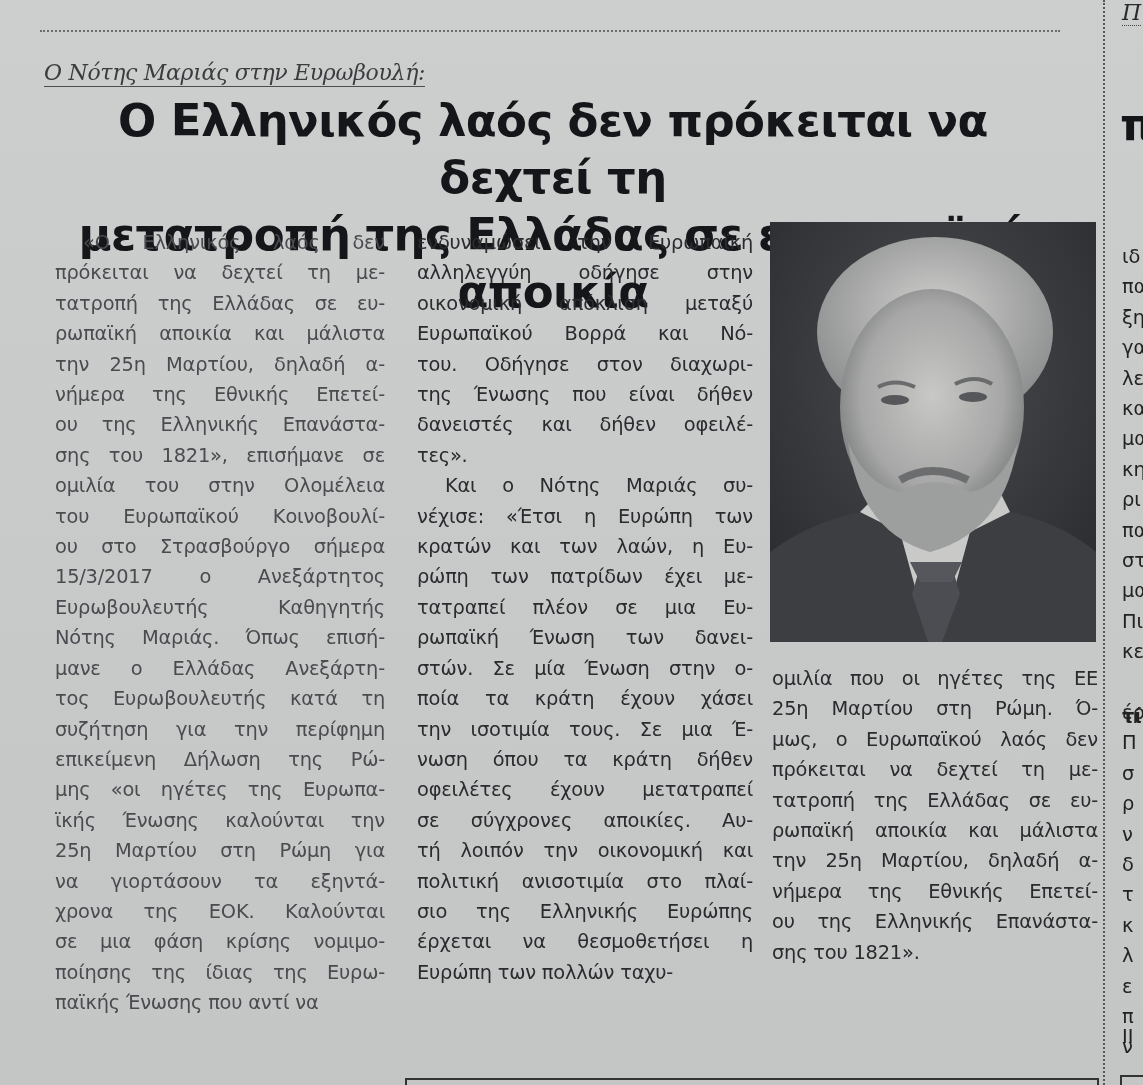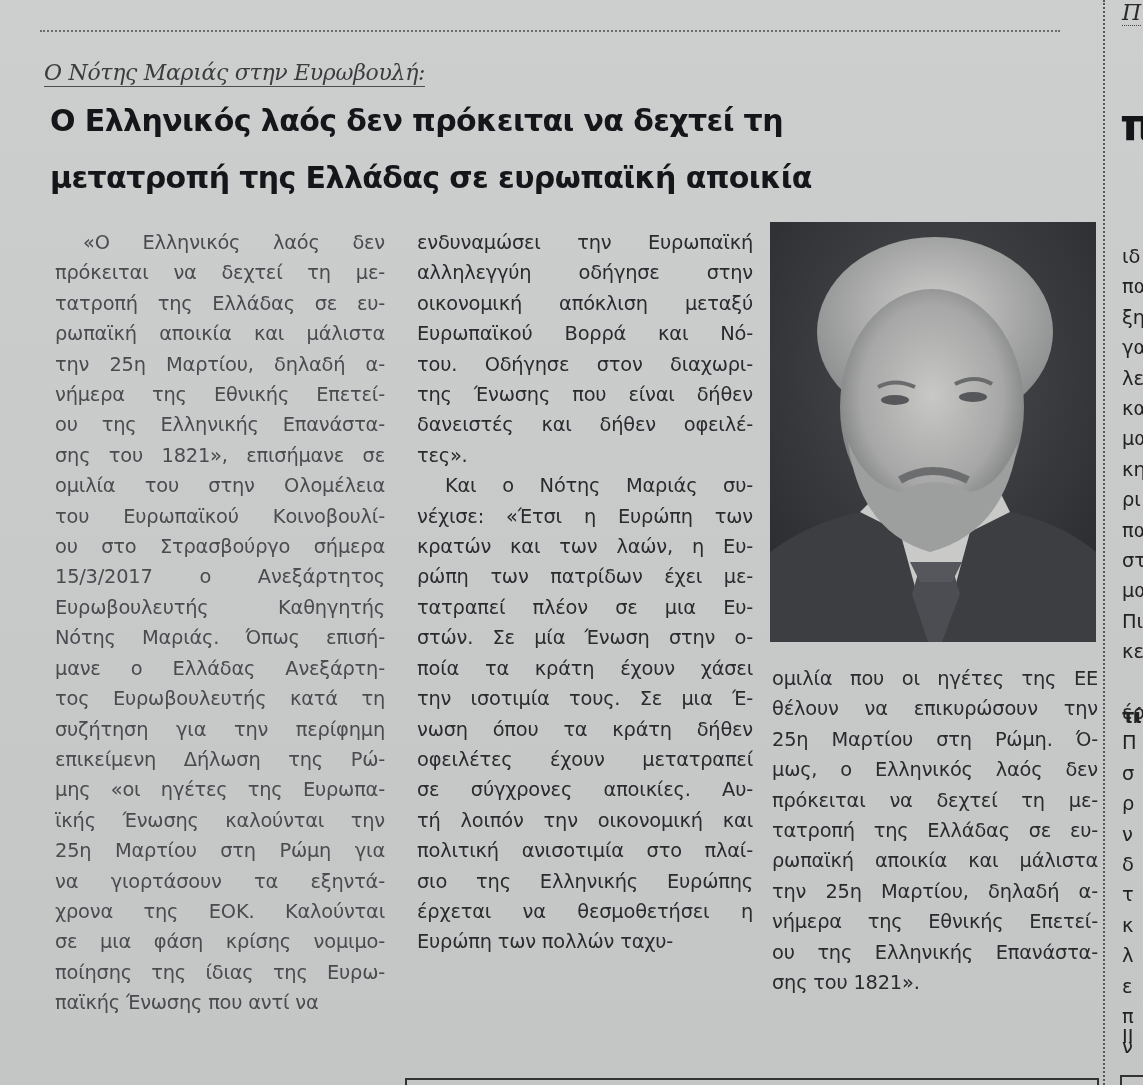--- a/index.html
+++ b/index.html
@@ -11,23 +11,23 @@
   }
   .page { position: absolute; inset: 0; background: linear-gradient(180deg,#cdcfcf 0%,#c7c9c9 60%,#c4c6c6 100%); }
   .top-rule { position: absolute; left: 40px; top: 30px; width: 1020px; border-top: 2px dotted #6a6c6e; }
   .col-divider { position: absolute; left: 1103px; top: 0; height: 1085px; border-left: 2px dotted #55585a; }
   .kicker {
     position: absolute; left: 44px; top: 60px;
     font-family: "DejaVu Serif", serif; font-style: italic; font-size: 22px; color: #3a3c3e;
     border-bottom: 1.5px solid #4a4c4e; padding-bottom: 1px; letter-spacing: -0.3px;
   }
   .headline {
-    position: absolute; left: 50px; top: 92px; width: 1030px;
-    font-family: "DejaVu Sans", sans-serif; font-weight: bold; font-size: 30px; line-height: 57px;
-    color: #15161a; letter-spacing: -0.6px; margin: 0; text-align: left;
+    position: absolute; left: 38px; top: 92px; width: 1030px;
+    font-family: "DejaVu Sans", sans-serif; font-weight: bold; font-size: 45px; line-height: 57px;
+    color: #15161a; letter-spacing: -0.6px; margin: 0; text-align: center;
   }
   .col {
     position: absolute; font-size: 19.4px; line-height: 30.4px; color: #2a2b2e;
     text-align: justify; letter-spacing: -0.2px;
   }
   .col .line { display: block; white-space: nowrap; text-align: justify; text-align-last: justify; }
   .col .line.last { text-align-last: left; }
   .col .line.indent { padding-left: 28px; }
   .col1 { left: 55px; top: 228px; width: 330px; color: #4a4b4f; }
   .col2 { left: 405px; top: 228px; width: 336px; margin-left: 12px; }
@@ -92,20 +92,21 @@
       <span class="line">Ευρωπαϊκού Βορρά και Νό-</span>
       <span class="line">του. Οδήγησε στον διαχωρι-</span>
       <span class="line">της Ένωσης που είναι δήθεν</span>
       <span class="line">δανειστές και δήθεν οφειλέ-</span>
       <span class="line last">τες».</span>
       <span class="line indent">Και ο Νότης Μαριάς συ-</span>
       <span class="line">νέχισε: «Έτσι η Ευρώπη των</span>
       <span class="line">κρατών και των λαών, η Ευ-</span>
       <span class="line">ρώπη των πατρίδων έχει με-</span>
       <span class="line">τατραπεί πλέον σε μια Ευ-</span>
+      <span class="line">ρωπαϊκή Ένωση των δανει-</span>
       <span class="line">στών. Σε μία Ένωση στην ο-</span>
       <span class="line">ποία τα κράτη έχουν χάσει</span>
       <span class="line">την ισοτιμία τους. Σε μια Έ-</span>
       <span class="line">νωση όπου τα κράτη δήθεν</span>
       <span class="line">οφειλέτες έχουν μετατραπεί</span>
       <span class="line">σε σύγχρονες αποικίες. Αυ-</span>
       <span class="line">τή λοιπόν την οικονομική και</span>
       <span class="line">πολιτική ανισοτιμία στο πλαί-</span>
       <span class="line">σιο της Ελληνικής Ευρώπης</span>
       <span class="line">έρχεται να θεσμοθετήσει η</span>
@@ -149,23 +150,22 @@
       <ellipse cx="203" cy="175" rx="14" ry="5" fill="#55575a"></ellipse>
       <path d="M108 165 Q125 156 145 165" stroke="#6a6b6c" stroke-width="4" fill="none"></path>
       <path d="M185 162 Q205 152 222 162" stroke="#6a6b6c" stroke-width="4" fill="none"></path>
 
       <path d="M130 258 Q162 240 198 258" stroke="#6c6d6e" stroke-width="8" fill="none"></path>
     </svg>
   </div>
 
   <div class="col col3" id="col3">
       <span class="line">ομιλία που οι ηγέτες της ΕΕ</span>
-      <span class="line">θέλουν να επικυρώσουν την</span>
       <span class="line">25η Μαρτίου στη Ρώμη. Ό-</span>
-      <span class="line">μως, ο Ελληνικός λαός δεν</span>
+      <span class="line">μως, ο Ευρωπαϊκού λαός δεν</span>
       <span class="line">πρόκειται να δεχτεί τη με-</span>
       <span class="line">τατροπή της Ελλάδας σε ευ-</span>
       <span class="line">ρωπαϊκή αποικία και μάλιστα</span>
       <span class="line">την 25η Μαρτίου, δηλαδή α-</span>
       <span class="line">νήμερα της Εθνικής Επετεί-</span>
       <span class="line">ου της Ελληνικής Επανάστα-</span>
       <span class="line last">σης του 1821».</span>
     </div>
 
   <div class="bottom-box"></div>

